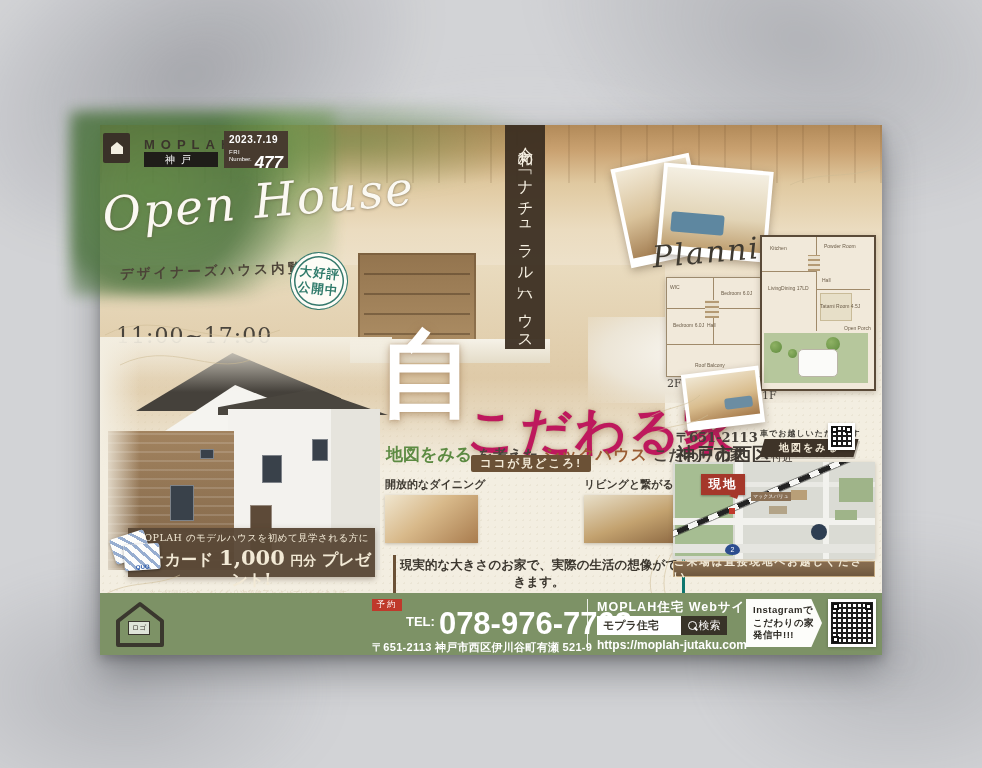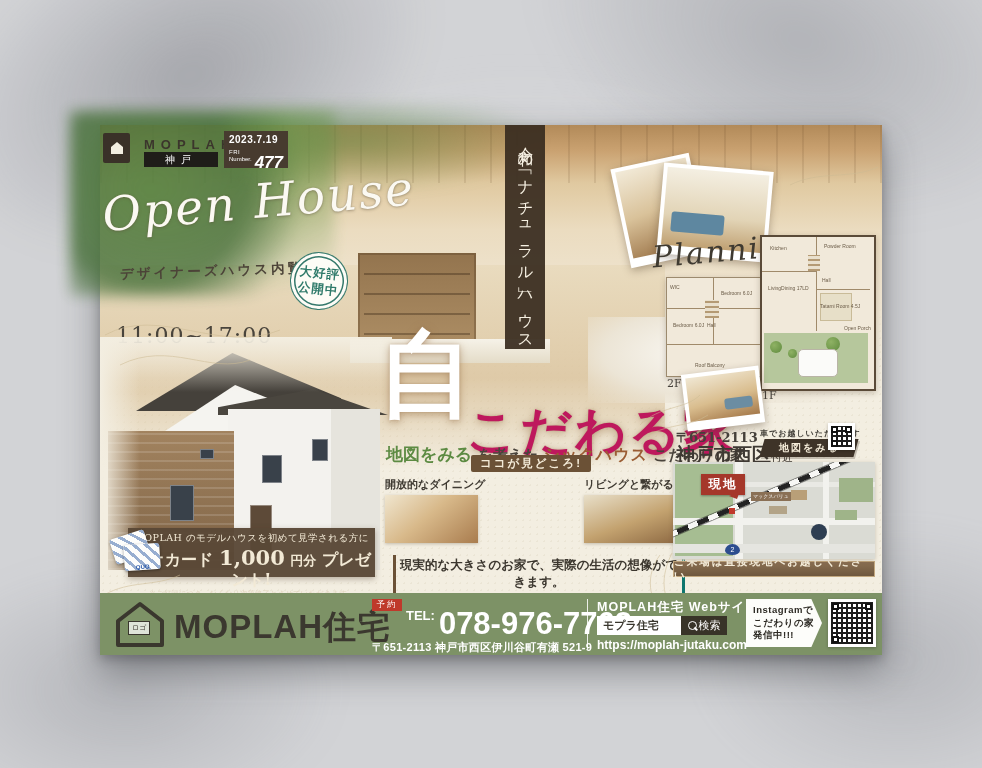--- a/index.html
+++ b/index.html
@@ -143,21 +143,21 @@
   .visitbar{left:573px;top:436px;width:202px;height:16px;background:linear-gradient(#8a6f52,#6e573e);border:1px solid #c2a77f;
     box-sizing:border-box;display:flex;align-items:center;justify-content:center;}
   .visitbar span{color:#f6eedb;font-size:10.5px;font-weight:bold;letter-spacing:2px;}
   
   .footer{left:0;top:468px;width:782px;height:62px;background:#7d9266;}
   .f-company{position:absolute;left:74px;top:12px;font-size:33px;font-weight:800;color:#3b382f;letter-spacing:1px;}
   .f-logo-label{position:absolute;left:28px;top:28px;font-size:7px;color:#3a372e;background:rgba(255,255,255,.75);
     border:1px solid #3a372e;padding:1px 3px;}
   .yoyaku{position:absolute;left:272px;top:6px;width:30px;height:12px;background:#bf392b;color:#fff;font-size:8.5px;
     display:flex;align-items:center;justify-content:center;letter-spacing:2px;}
-  .telrow{position:absolute;left:270px;top:15px;display:flex;align-items:flex-start;color:#fff;}
+  .telrow{position:absolute;left:270px;top:15px;display:flex;align-items:center;color:#fff;}
   .telrow .tl{font-size:13px;font-weight:bold;margin:0 4px 5px 36px;}
   .telrow .tn{font-size:31px;font-weight:800;letter-spacing:0;line-height:1;}
   .f-addr{position:absolute;left:272px;top:47px;font-size:11px;font-weight:bold;color:#fff;letter-spacing:.3px;}
   .vdiv{position:absolute;width:1px;background:rgba(255,255,255,.85);}
   .weblabel{position:absolute;left:497px;top:6px;font-size:12.5px;font-weight:bold;color:#fff;letter-spacing:1px;}
   .search{position:absolute;left:497px;top:23px;width:130px;height:19px;display:flex;}
   .sinput{flex:1;background:#fff;color:#3a372e;font-size:11px;font-weight:bold;display:flex;align-items:center;padding:0 6px;}
   .sbtn{width:46px;background:#383328;color:#fff;font-size:11px;display:flex;align-items:center;justify-content:center;gap:2px;}
   .mag{width:7px;height:7px;border:1.5px solid #fff;border-radius:50%;position:relative;display:inline-block;}
   .mag::after{content:"";position:absolute;left:5px;top:6px;width:4px;height:1.5px;background:#fff;transform:rotate(45deg);}
@@ -362,21 +362,20 @@
         <path d="M4 470 C 30 455, 55 462, 80 450"></path>
         <path d="M690 60 C 720 45, 750 55, 778 42"></path>
       </g>
     </svg>
 
     <div class="abs footer">
       <svg class="abs" style="left:12px;top:6px;" width="56" height="50" viewBox="0 0 56 50">
         <path d="M6 46 L6 22 L28 5 L50 22 L50 46 Z" fill="none" stroke="#3a372e" stroke-width="4" stroke-linejoin="round"></path>
       </svg>
       <span class="f-logo-label">ロゴ</span>
-      <div class="f-company">MOPLAH住宅</div>
 
       <div class="yoyaku">予約</div>
       <div class="telrow">
         <span class="tl">TEL:</span>
         <span class="tn">078-976-7763</span>
       </div>
       <div class="f-addr">〒651-2113 神戸市西区伊川谷町有瀬 521-9</div>
 
       <div class="vdiv" style="left:487px;top:6px;height:50px;"></div>
 

